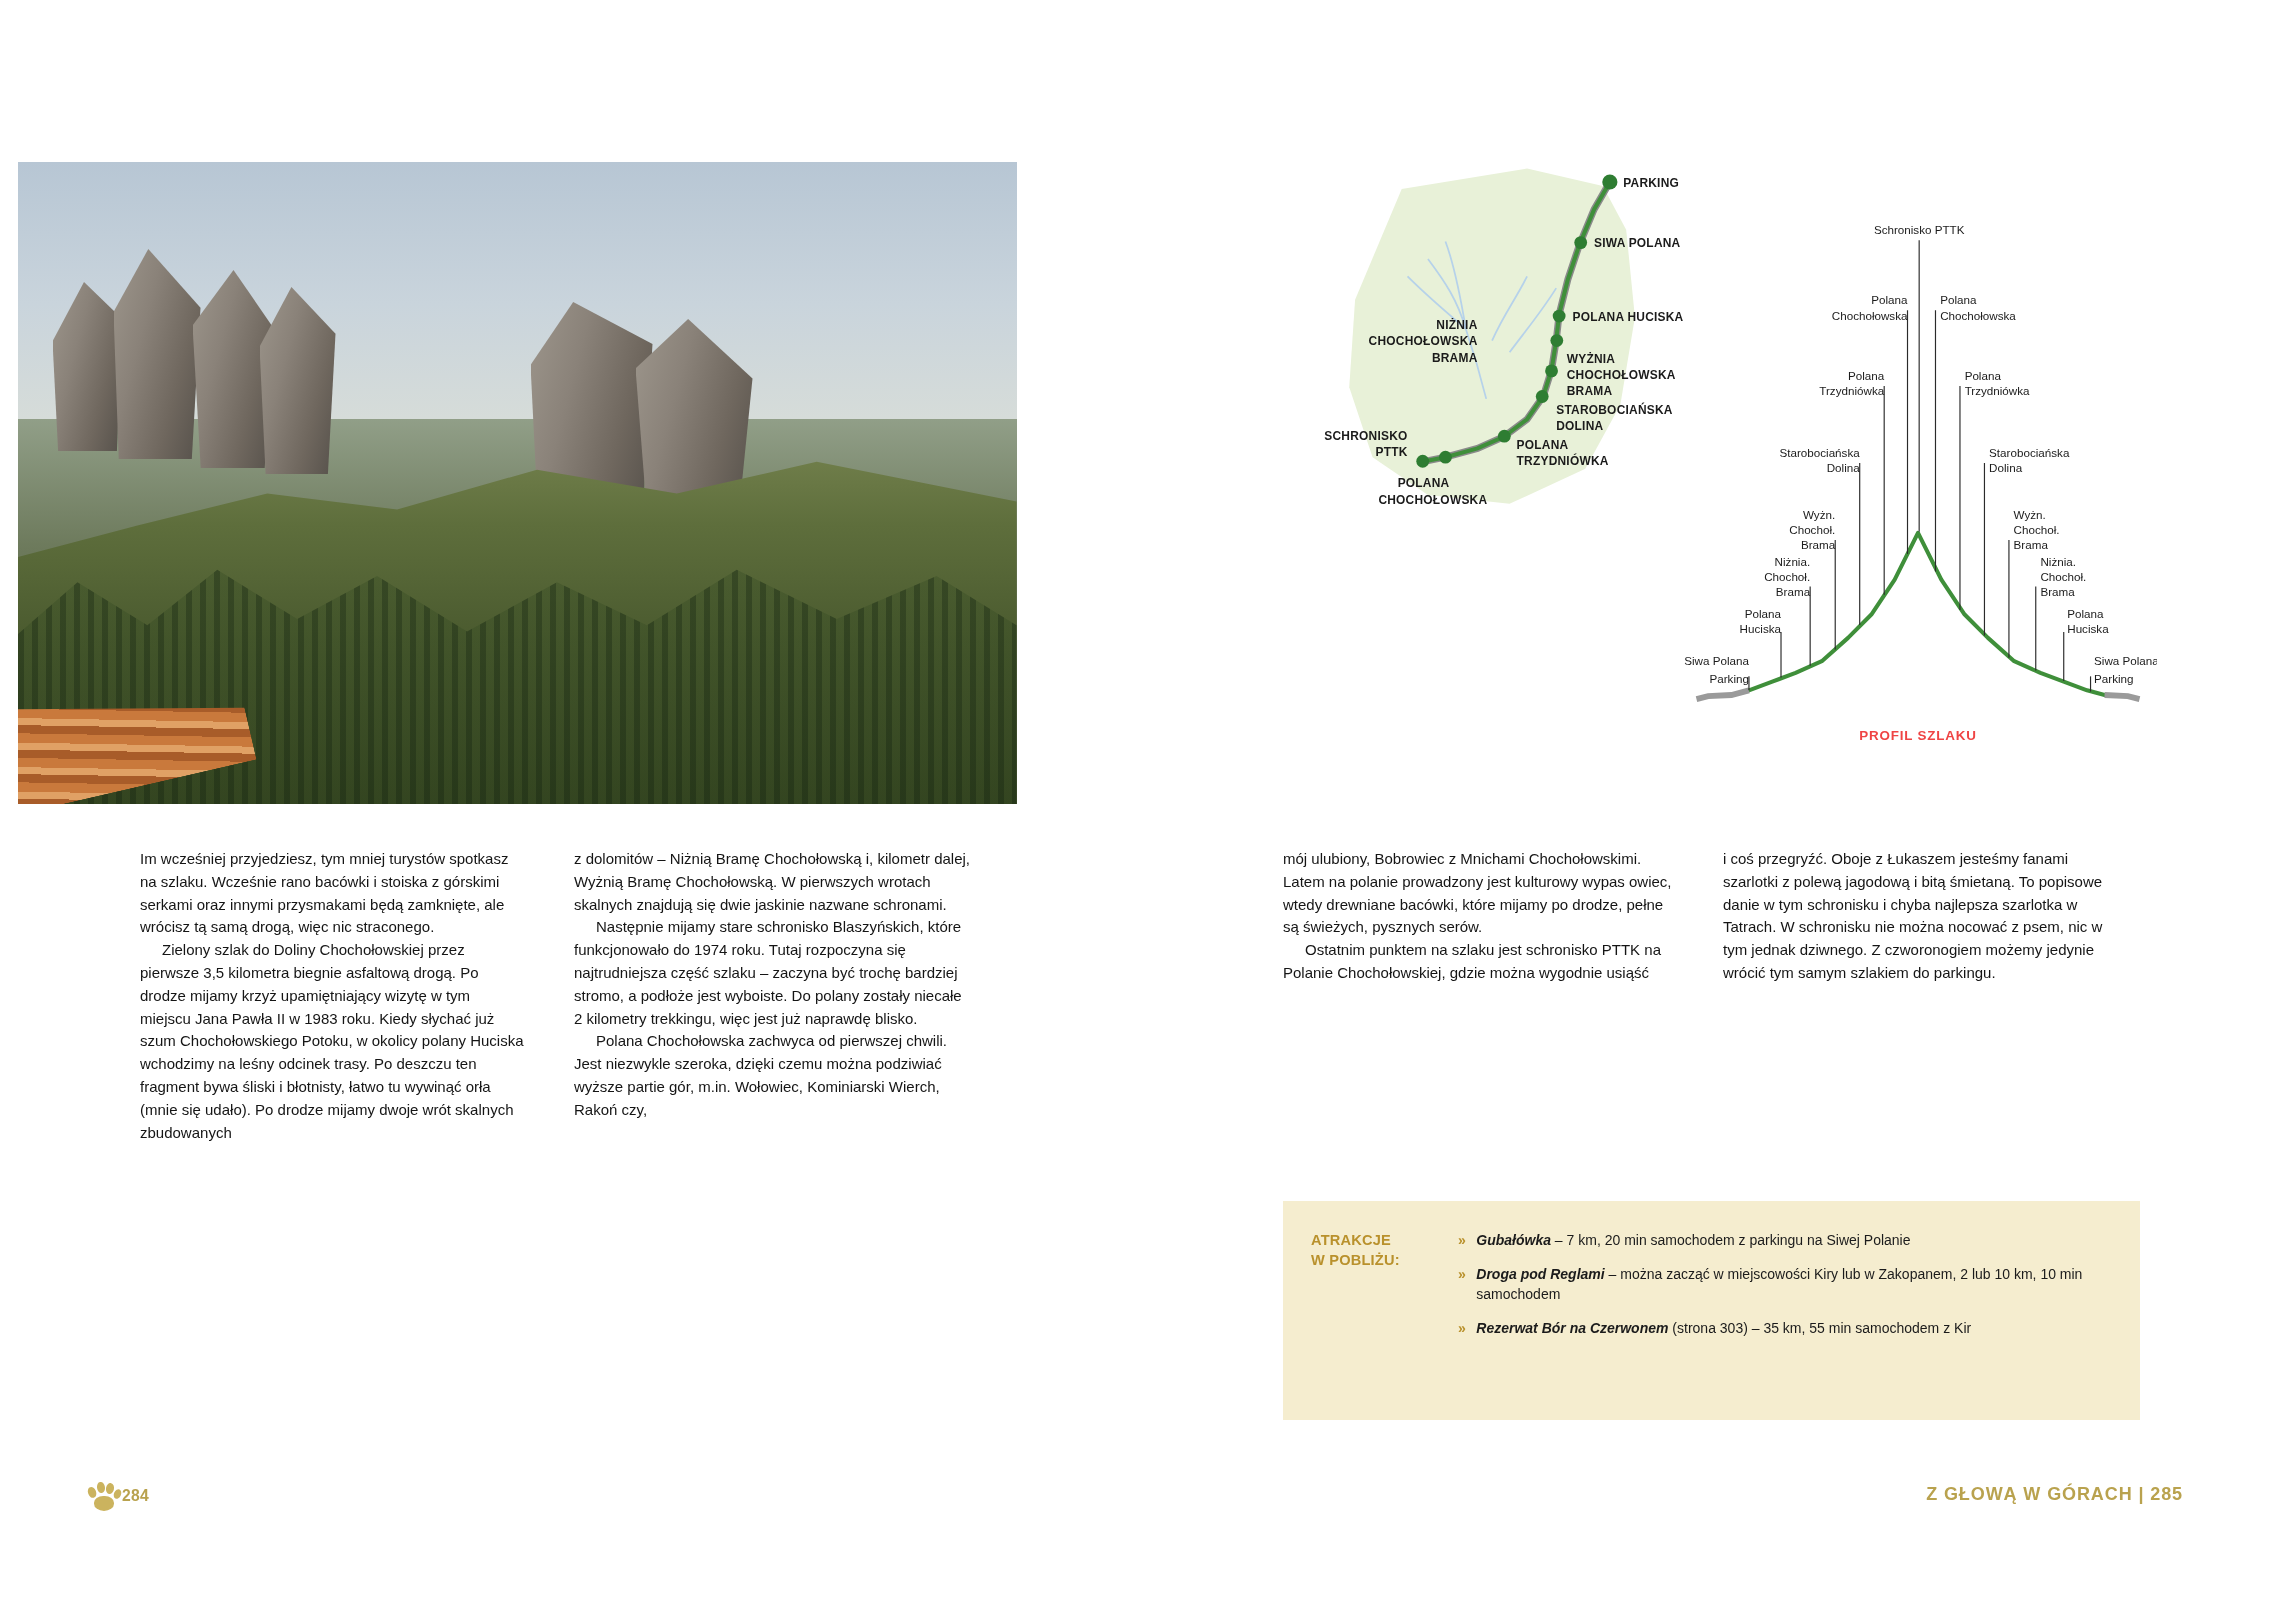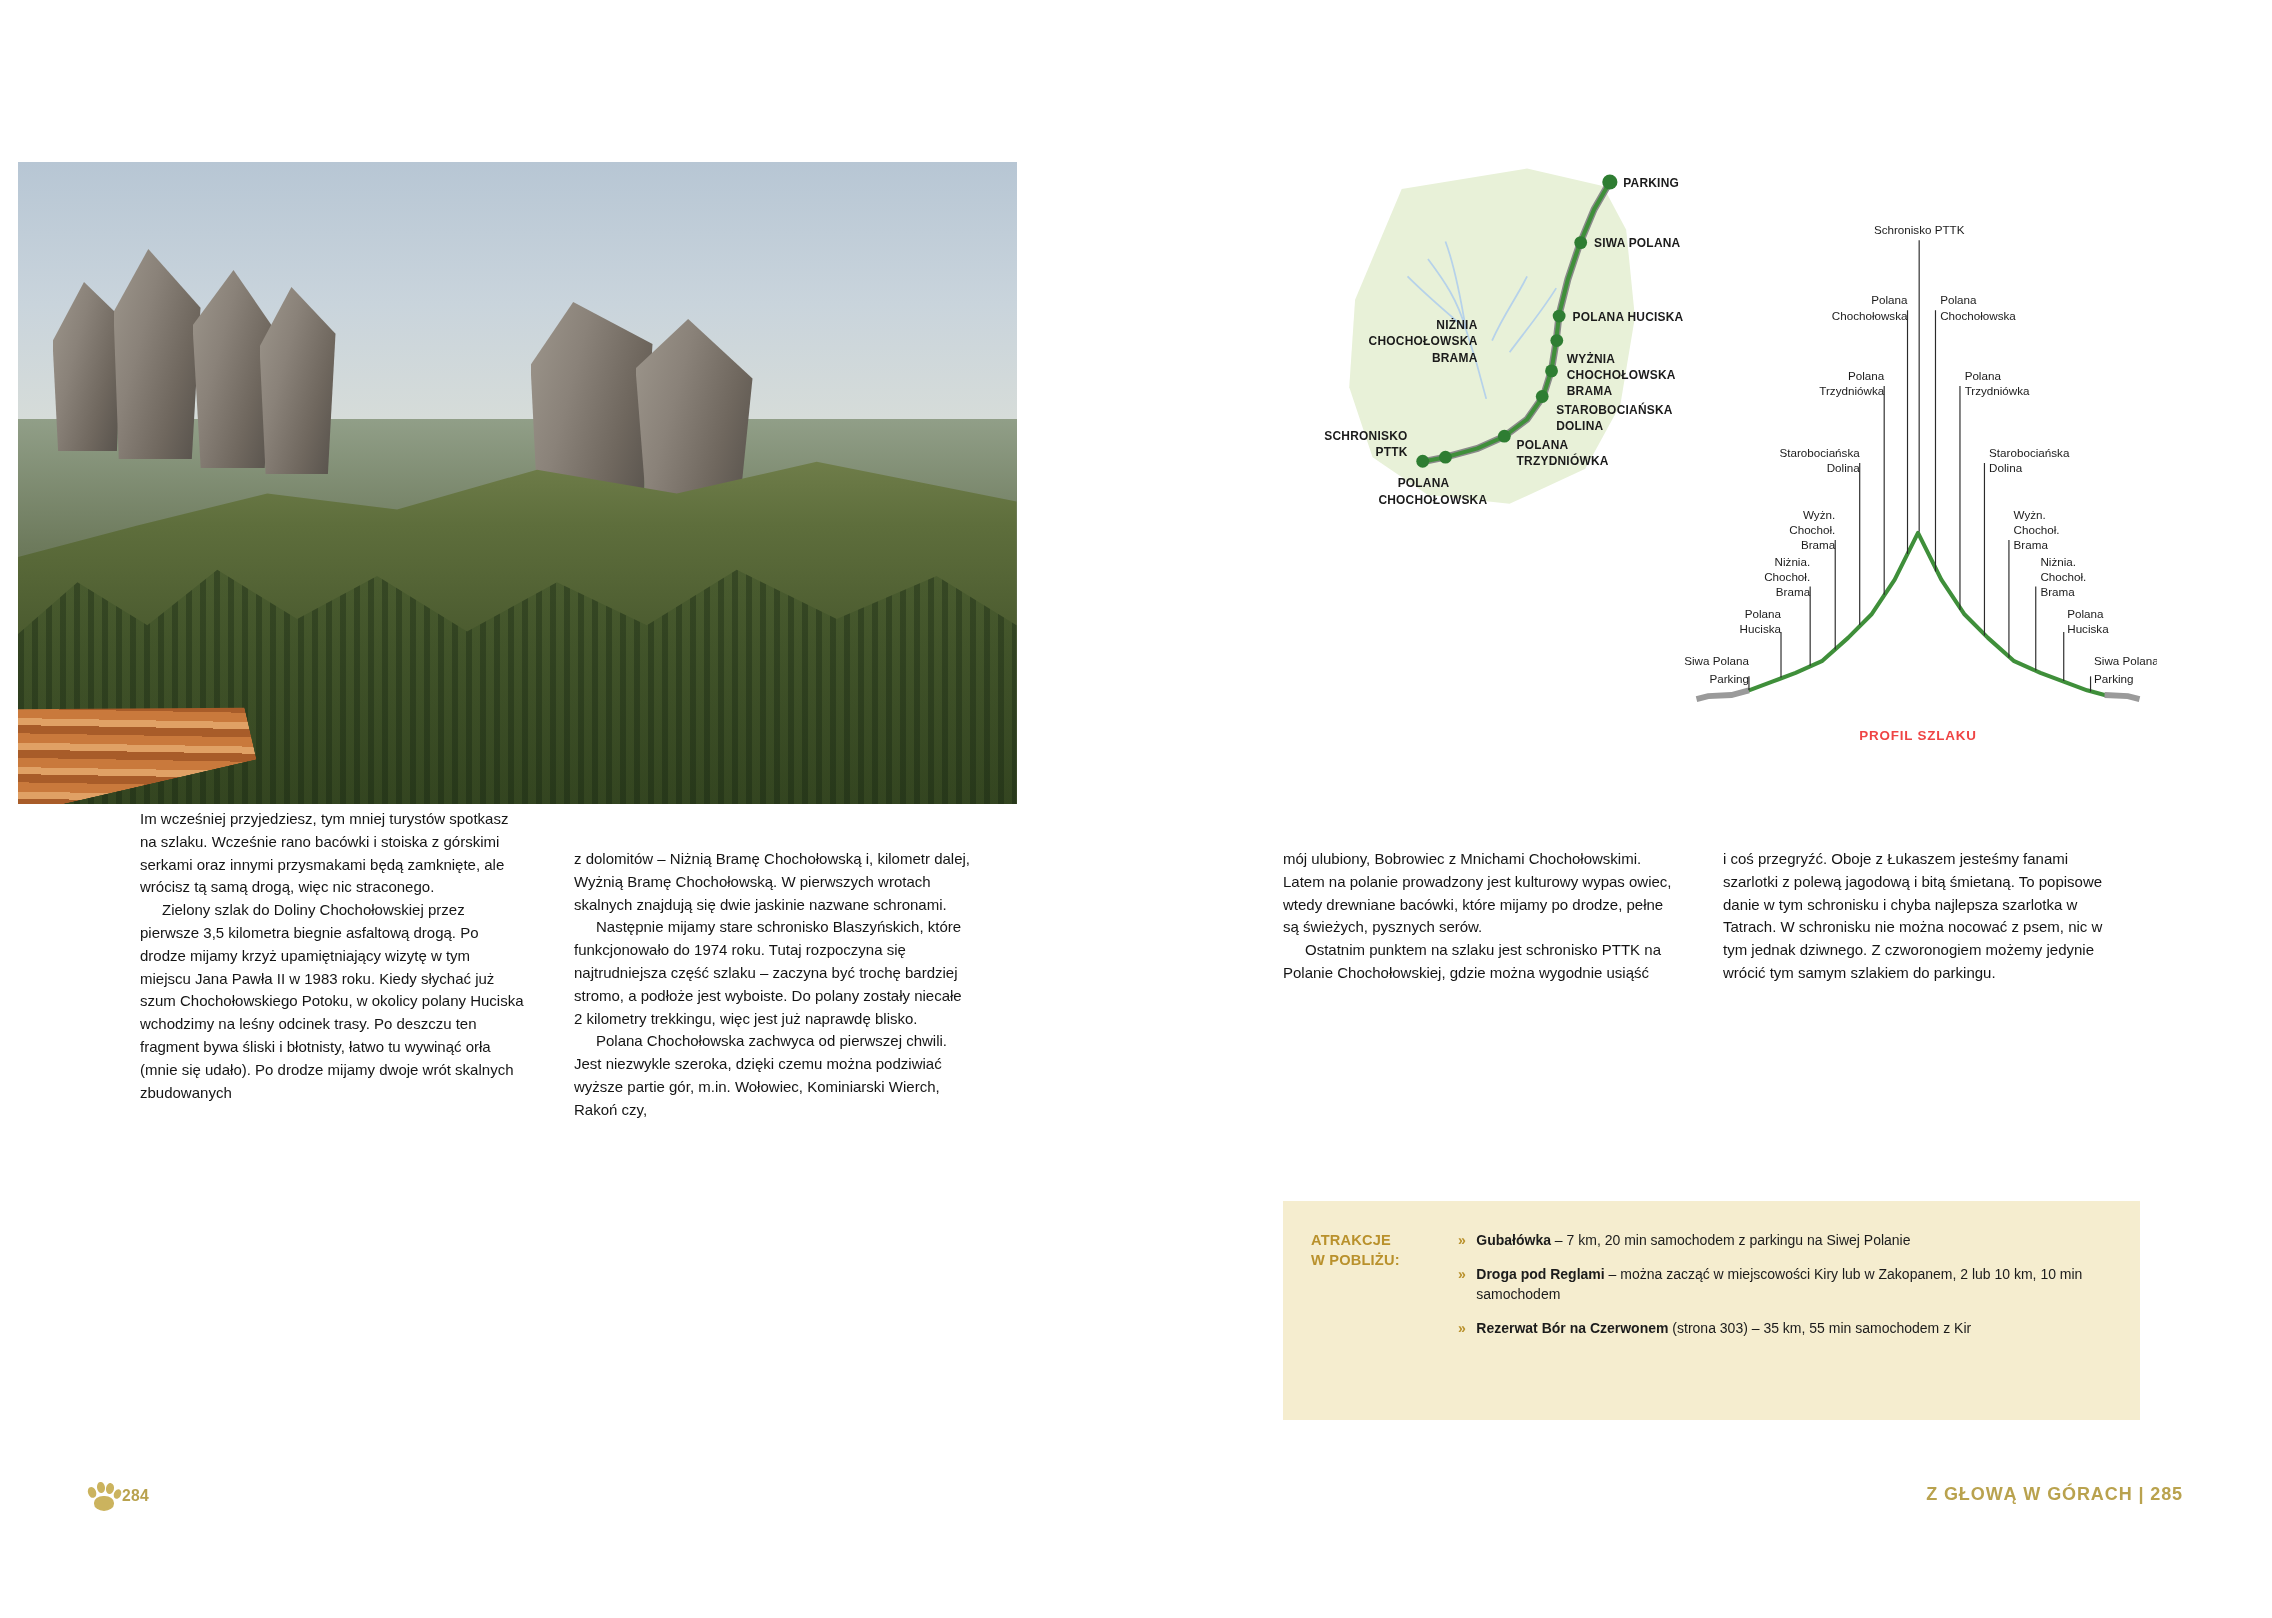--- a/index.html
+++ b/index.html
@@ -50,21 +50,21 @@
     background:repeating-linear-gradient(14deg,#c9793c 0 9.3px,#a85c29 9.3px 17.5px,#e0a165 17.5px 24.5px);
     transform:rotate(-13deg);
     transform-origin:left bottom;
     clip-path:polygon(0 22%,100% 62%,100% 100%,0 100%);
   }
 
   .col{position:absolute;font-size:15px;line-height:1.52;color:#151515;text-align:left;}
   .col p{margin:0;}
   .col p.ind{text-indent:22px;}
 
-  .colL1{left:140px;top:808px;width:385px;}
+  .colL1{left:140px;top:848px;width:385px;}
   .colL2{left:574px;top:848px;width:396px;}
   .colR1{left:1283px;top:848px;width:396px;}
   .colR2{left:1723px;top:848px;width:402px;}
 
   
   .folio-left{position:absolute;left:87px;top:1481px;display:flex;align-items:center;gap:1px;}
   .paw{width:34px;height:30px;position:relative;}
   .paw i{position:absolute;background:#cbb35e;border-radius:50%;}
   .paw i:nth-child(1){left:1.2px;top:5.8px;width:7.6px;height:10.5px;transform:rotate(-20deg);}
   .paw i:nth-child(2){left:10px;top:0.6px;width:7.6px;height:11px;transform:rotate(-8deg);}
@@ -90,21 +90,21 @@
     position:absolute;left:1283px;top:1201px;width:857px;height:219px;
     background:#f5edcf;
   }
   .attr-title{
     position:absolute;left:28px;top:30px;width:134px;
     font-size:14.6px;font-weight:bold;color:#b9912c;line-height:1.35;letter-spacing:0.2px;
   }
   .attr-list{position:absolute;left:175px;top:30px;width:659px;}
   .attr-item{display:flex;gap:10.5px;margin-bottom:14px;font-size:14px;line-height:1.42;color:#1b1b1b;}
   .attr-item .chev{color:#b9912c;font-weight:bold;font-size:14px;line-height:1.42;}
-  .attr-item b{font-weight:bold;}
+  .attr-item b{font-weight:bold;font-style:italic;}
 </style>
 </head>
 <body>
 
 <div class="page">
 
   <div class="photo">
     <div class="sky"></div>
     <div class="rockA"></div>
     <div class="rockB"></div>

